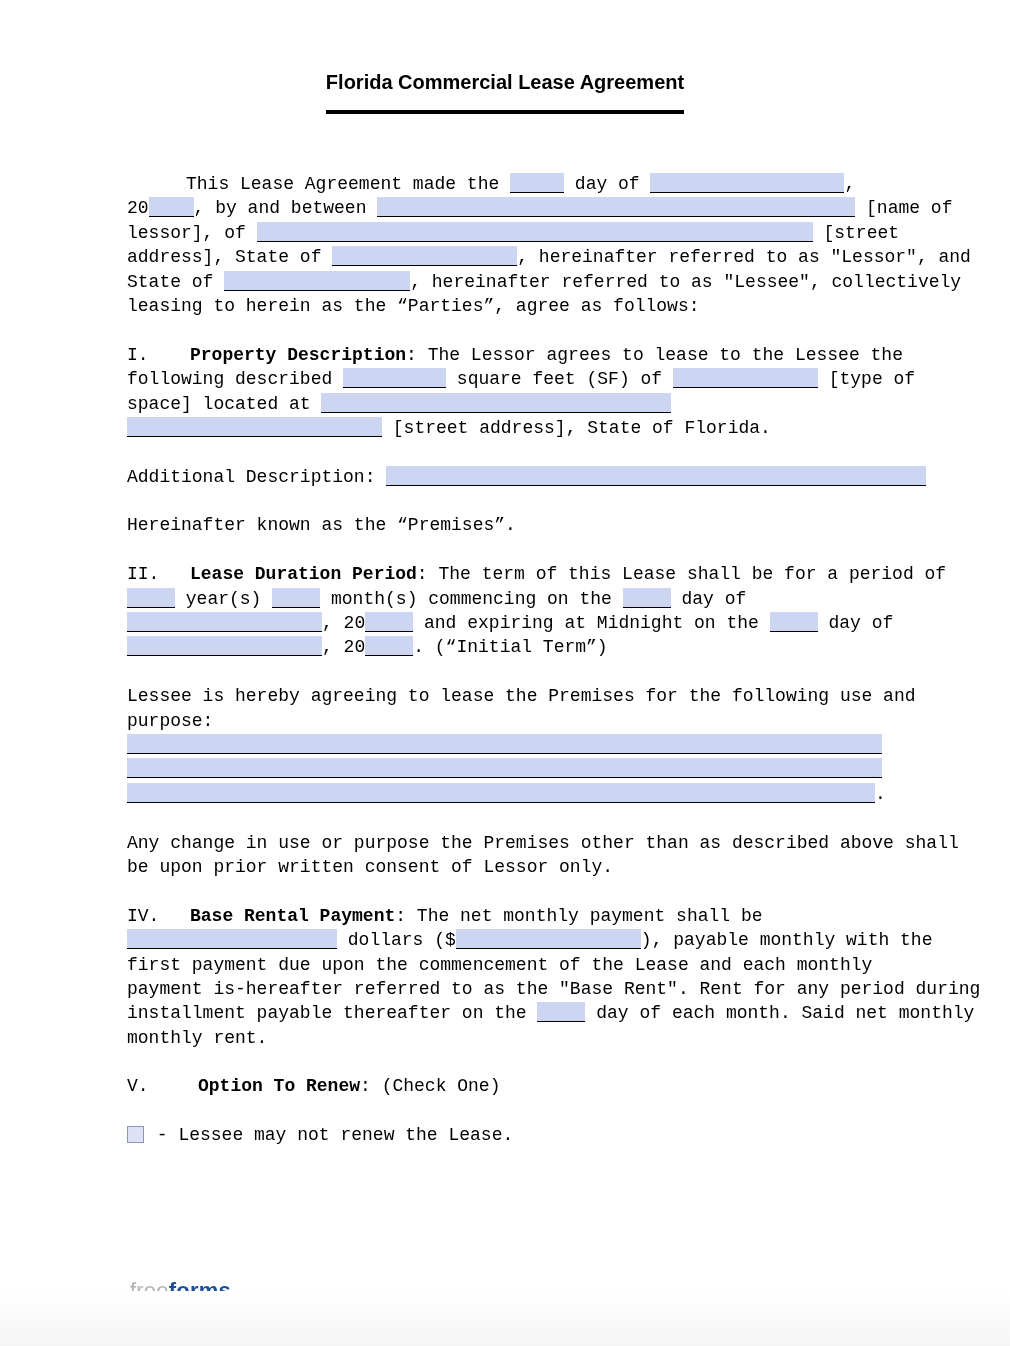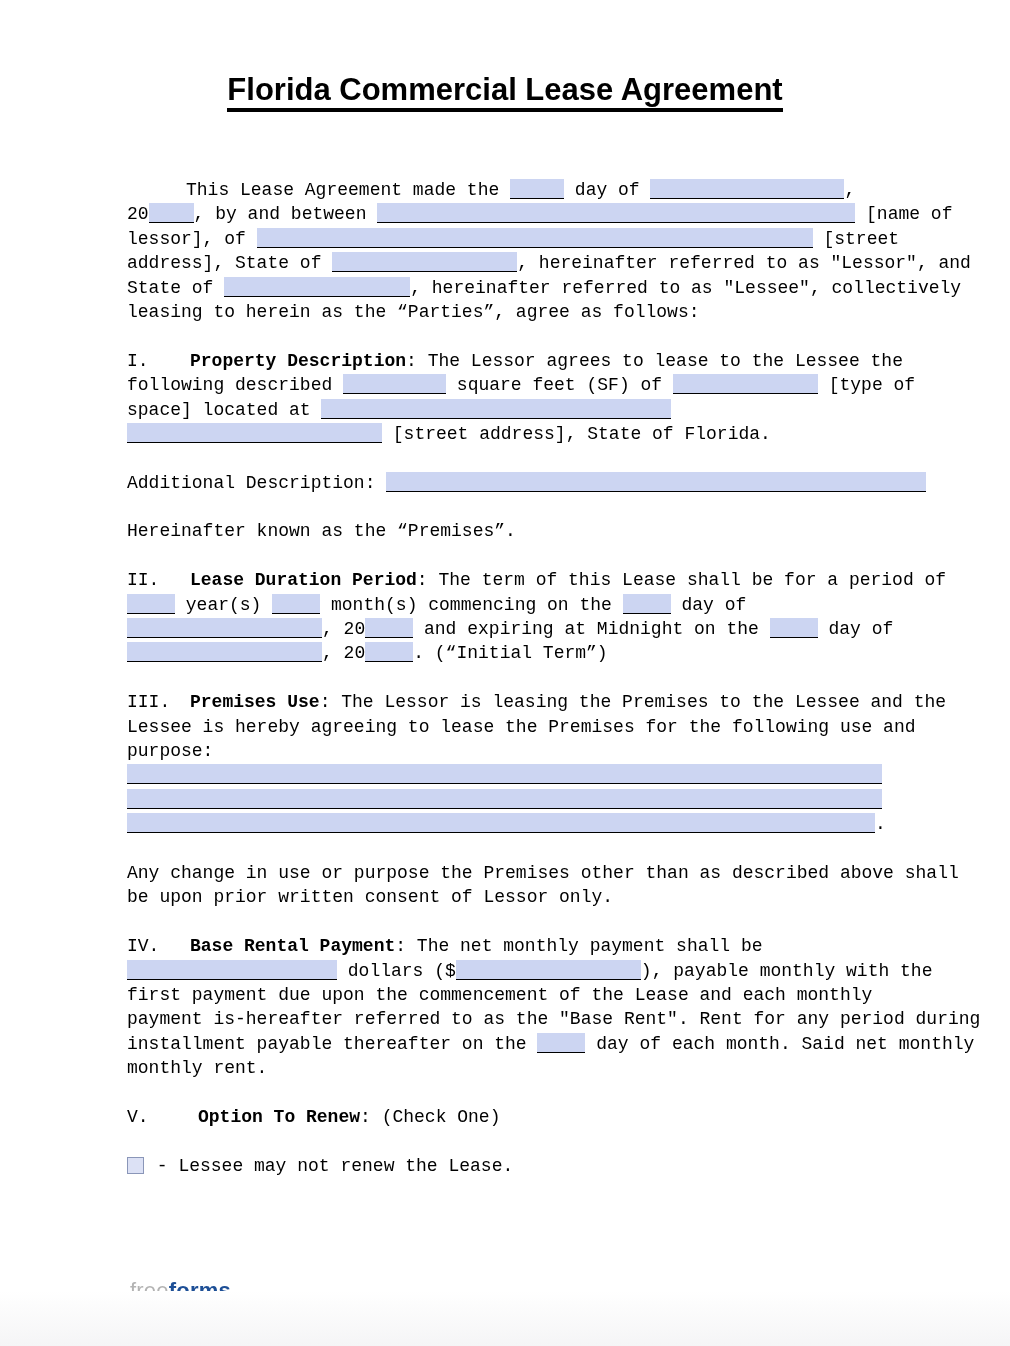--- a/index.html
+++ b/index.html
@@ -11,26 +11,26 @@
     background: #ffffff;
     font-family: "Liberation Sans", "DejaVu Sans", sans-serif;
     font-size: 18px;
     line-height: 24.4px;
     color: #000000;
     overflow: hidden;
   }
   .title-wrap { text-align: center; padding-top: 56px; }
   .doc-title {
     display: inline-block;
-    margin: 16px;
-    font-size: 31px;
+    margin: 8px;
+    font-size: 20px;
     font-weight: bold;
     line-height: 36px;
     border-bottom: 4px solid #000000;
-    padding-bottom: 0;
+    padding-bottom: 10px;
   }
   .doc-body { margin-top: 50px; padding: 0 127px; }
   .para { margin: 0 0 24.4px 0; font-family: Liberation Mono, monospace; }
   .line { white-space: nowrap; height: 24.4px; }
   .seg-b { font-weight: bold; }
   .field {
     display: inline-block;
     height: 19px;
     background: #ccd5f2;
     border-bottom: 1.6px solid #000000;
@@ -97,21 +97,20 @@
       <div class="para">
         <div class="line"><span class="seg-t">Hereinafter known as the “Premises”.</span></div>
       </div>
       <div class="para">
         <div class="line"><span class="num" style="width: 63px;">II.</span><span class="seg-b">Lease Duration Period</span><span class="seg-t">: The term of this Lease shall be for a period of</span></div>
         <div class="line"><span class="field" style="width: 48px;"></span><span class="seg-t"> year(s) </span><span class="field" style="width: 48px;"></span><span class="seg-t"> month(s) commencing on the </span><span class="field" style="width: 48px;"></span><span class="seg-t"> day of</span></div>
         <div class="line"><span class="field" style="width: 195px;"></span><span class="seg-t">, 20</span><span class="field" style="width: 48px;"></span><span class="seg-t"> and expiring at Midnight on the </span><span class="field" style="width: 48px;"></span><span class="seg-t"> day of</span></div>
         <div class="line"><span class="field" style="width: 195px;"></span><span class="seg-t">, 20</span><span class="field" style="width: 48px;"></span><span class="seg-t">. (“Initial Term”)</span></div>
       </div>
       <div class="para">
-        <div class="line"><span class="num" style="width: 63px;">III.</span><span class="seg-b">Premises Use</span><span class="seg-t">: The Lessor is leasing the Premises to the Lessee and the</span></div>
         <div class="line"><span class="seg-t">Lessee is hereby agreeing to lease the Premises for the following use and</span></div>
         <div class="line"><span class="seg-t">purpose:</span></div>
         <div class="line"><span class="field" style="width: 755px;"></span></div>
         <div class="line"><span class="field" style="width: 755px;"></span></div>
         <div class="line"><span class="field" style="width: 748px;"></span><span class="seg-t">.</span></div>
       </div>
       <div class="para">
         <div class="line"><span class="seg-t">Any change in use or purpose the Premises other than as described above shall</span></div>
         <div class="line"><span class="seg-t">be upon prior written consent of Lessor only.</span></div>
       </div>

